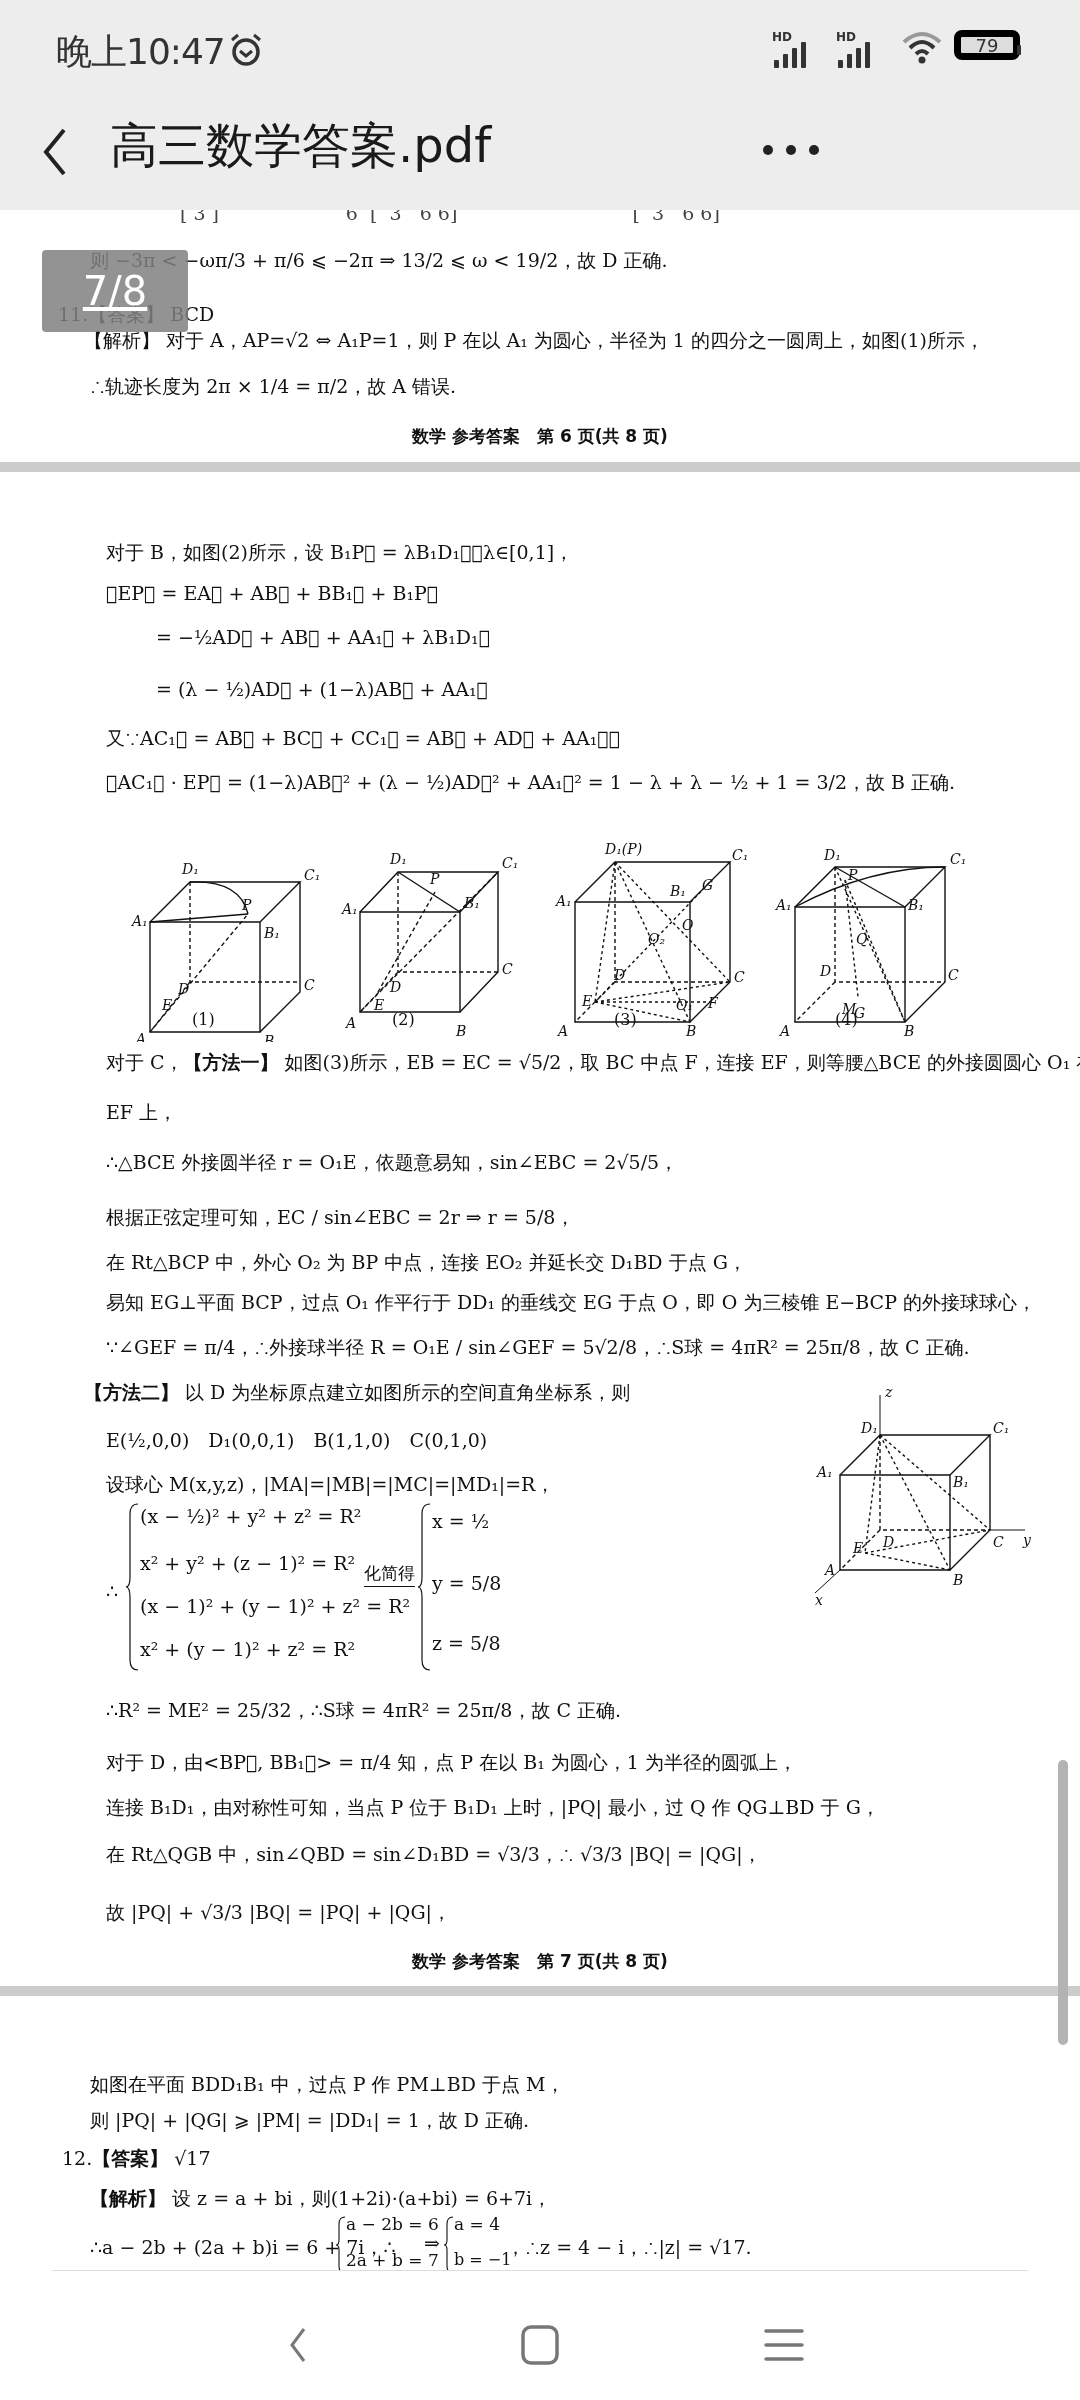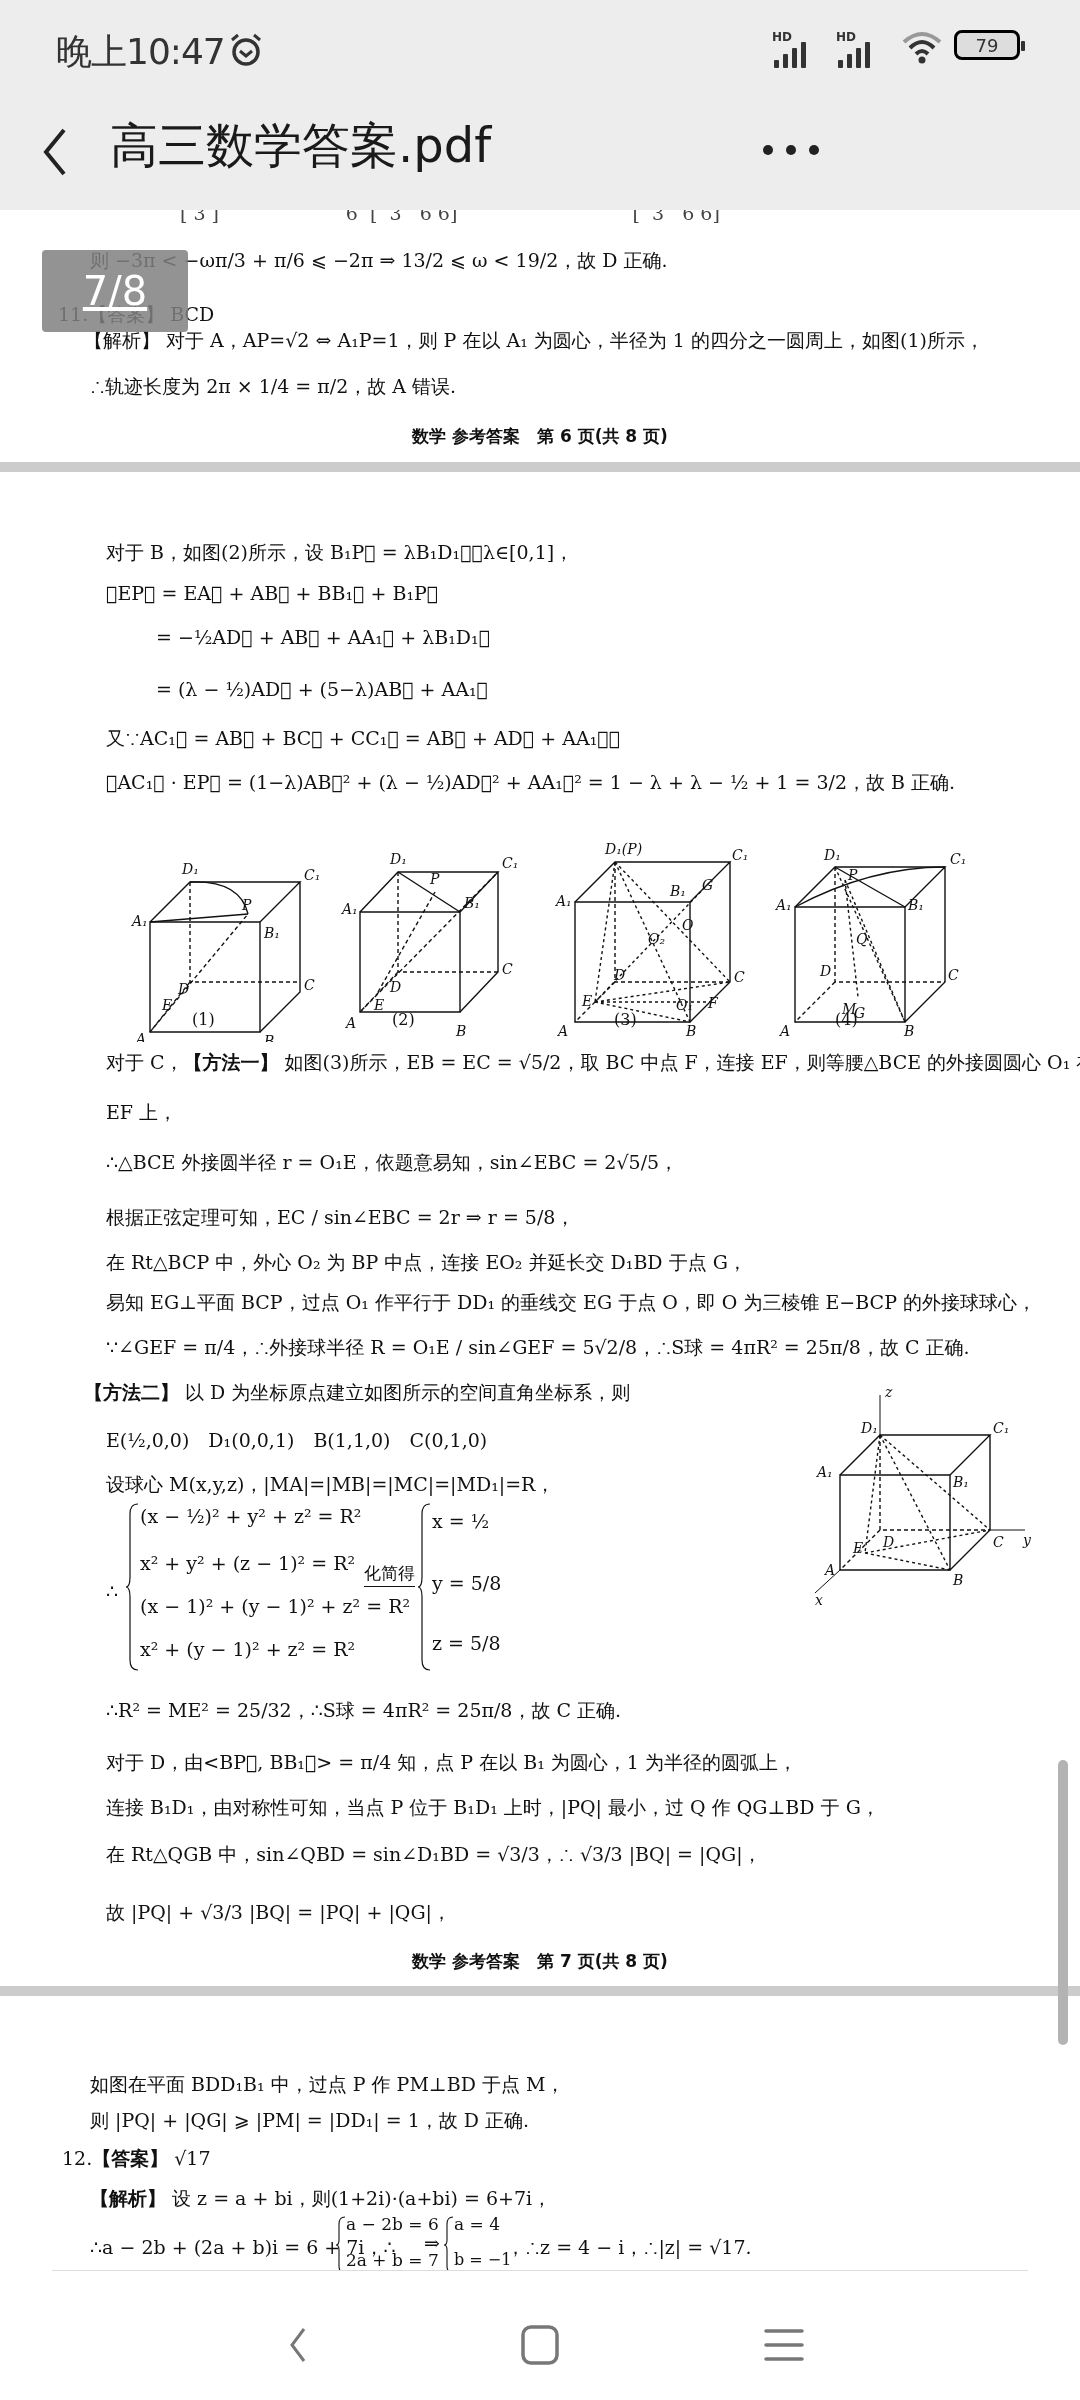--- a/index.html
+++ b/index.html
@@ -7,21 +7,21 @@
   body { position: relative; font-family: "DejaVu Serif", "Liberation Serif", serif; color: #111; }
 
   
   .status-bar { position: absolute; top: 0; left: 0; width: 1080px; height: 100px; background: #ededed; }
   .status-time { position: absolute; left: 56px; top: 28px; font-family: "DejaVu Sans", sans-serif; font-size: 36px; color: #333; letter-spacing: -1px; }
   .status-alarm { position: absolute; left: 228px; top: 32px; width: 36px; height: 36px; }
   .status-right { position: absolute; right: 60px; top: 30px; height: 40px; display: flex; align-items: flex-start; gap: 10px; }
   .sig { position: relative; width: 54px; height: 40px; }
   .sig .hd { position: absolute; left: 0; top: 0; font-family: "DejaVu Sans", sans-serif; font-weight: bold; font-size: 12px; color: #333; }
   .sig .bar { position: absolute; bottom: 2px; width: 5px; background: #333; border-radius: 1px; }
-  .battery { width: 66px; height: 30px; border: 3px solid #000000; border-radius: 8px; display: flex; align-items: center; justify-content: center; font-family: "DejaVu Sans", sans-serif; font-size: 18px; color: #333; background: #ddd; position: relative; }
+  .battery { width: 66px; height: 30px; border: 7px solid #000000; border-radius: 8px; display: flex; align-items: center; justify-content: center; font-family: "DejaVu Sans", sans-serif; font-size: 18px; color: #333; background: #ddd; position: relative; }
   .battery::after { content: ""; position: absolute; right: -8px; top: 8px; width: 4px; height: 10px; background: #333; border-radius: 1px; }
 
   
   .app-bar { position: absolute; top: 100px; left: 0; width: 871px; height: 110px; background: #ededed; }
   .back-btn { position: absolute; left: 36px; top: 22px; width: 40px; height: 60px; }
   .doc-title { position: absolute; left: 110px; top: 14px; font-family: "DejaVu Sans", sans-serif; font-size: 48px; color: #1a1a1a; }
   .more-btn { position: absolute; right: 52px; top: 40px; width: 56px; height: 20px; display: flex; justify-content: space-between; align-items: center; }
   .more-btn span { width: 10px; height: 10px; background: #222; border-radius: 50%; }
 
   
@@ -104,21 +104,21 @@
     <div class="line" style="top:164px;left:90px">∴轨迹长度为 2π × 1/4 = π/2，故 A 错误.</div>
     <div class="footer" style="top:215px">数学 参考答案　第 6 页(共 8 页)</div>
   </div>
 
   <div class="page-gap" style="top:252px"></div>
 
   <div>
     <div class="line" style="top:330px;left:106px">对于 B，如图(2)所示，设 B₁P⃗ = λB₁D₁⃗，λ∈[0,1]，</div>
     <div class="line" style="top:372px;left:106px">∴EP⃗ = EA⃗ + AB⃗ + BB₁⃗ + B₁P⃗</div>
     <div class="line" style="top:416px;left:156px">= −½AD⃗ + AB⃗ + AA₁⃗ + λB₁D₁⃗</div>
-    <div class="line" style="top:468px;left:156px">= (λ − ½)AD⃗ + (5−λ)AB⃗ + AA₁⃗</div>
+    <div class="line" style="top:468px;left:156px">= (λ − ½)AD⃗ + (1−λ)AB⃗ + AA₁⃗</div>
     <div class="line" style="top:516px;left:106px">又∵AC₁⃗ = AB⃗ + BC⃗ + CC₁⃗ = AB⃗ + AD⃗ + AA₁⃗，</div>
     <div class="line" style="top:560px;left:106px">∴AC₁⃗ · EP⃗ = (1−λ)AB⃗² + (λ − ½)AD⃗² + AA₁⃗² = 1 − λ + λ − ½ + 1 = 3/2，故 B 正确.</div>
 
     <div class="fig" style="left:130px;top:612px;width:900px;height:220px">
       <svg width="900" height="220" viewBox="0 0 900 220">
         <g stroke="#111" stroke-width="1.4" fill="none">
 
           <path d="M20 100 L20 210 L130 210 L130 100 Z"></path>
           <path d="M20 100 L60 60 L170 60 L130 100 M170 60 L170 170 L130 210"></path>
           <path d="M60 60 L60 160 L170 160 M60 160 L20 210" stroke-dasharray="4 3"></path>

